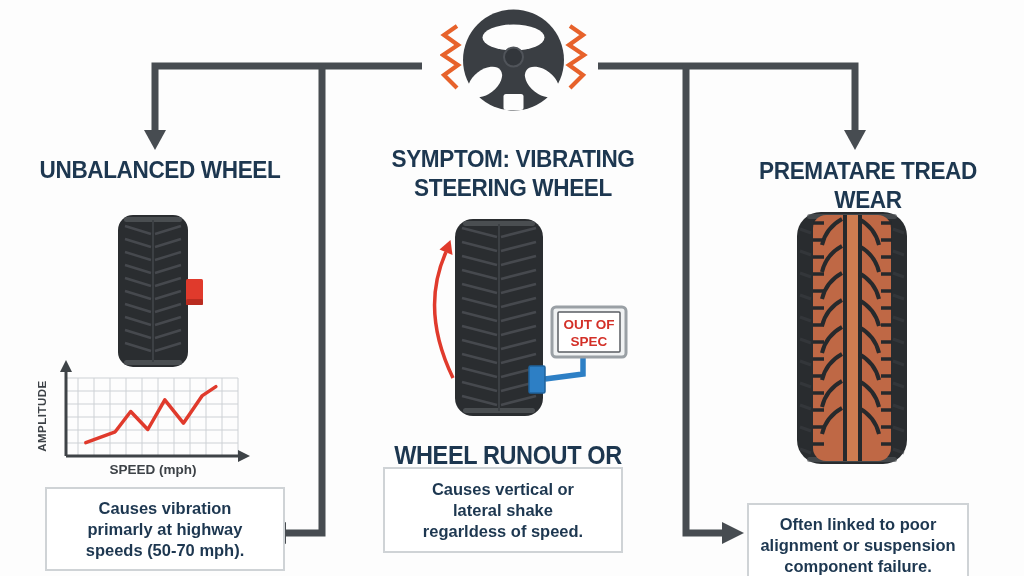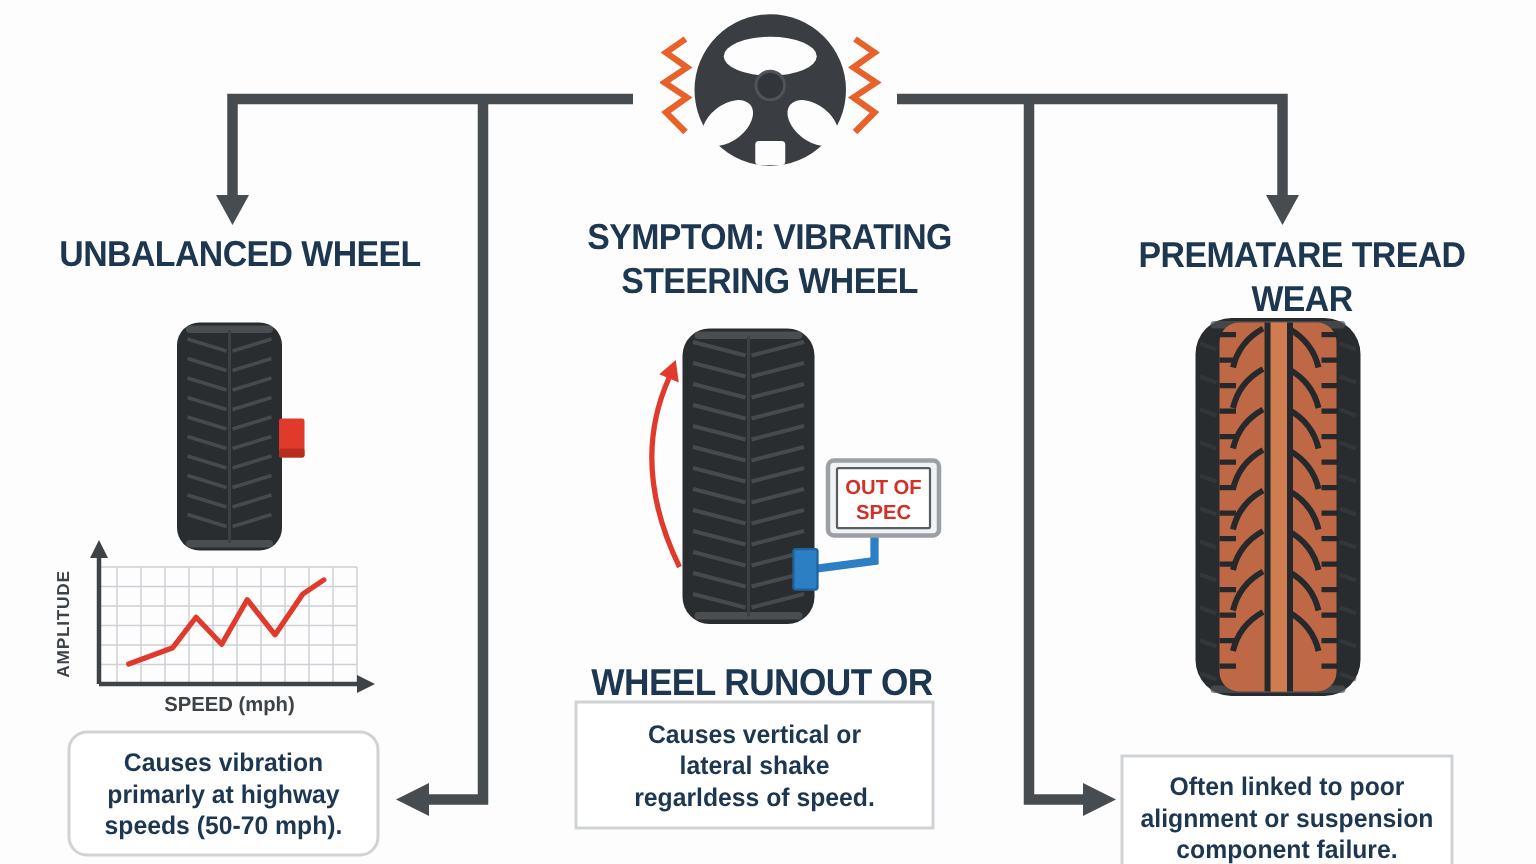--- a/index.html
+++ b/index.html
@@ -243,21 +243,21 @@
       <path d="M103,178 l11,4" stroke-width="3"></path>
       <path d="M10,200 l11,4" stroke-width="3"></path>
       <path d="M103,200 l11,4" stroke-width="3"></path>
       <path d="M10,222 l11,4" stroke-width="3"></path>
       <path d="M103,222 l11,4" stroke-width="3"></path>
       <path d="M10,244 l11,4" stroke-width="3"></path>
       <path d="M103,244 l11,4" stroke-width="3"></path>
     </g>
 </svg>
 
-<div class="abs layer-content note-box" style="left:45px; top:487px; width:208px; height:84px;border-radius:13px;">
+<div class="abs layer-content note-box" style="left:45px; top:487px; width:240px; height:84px;">
   <div class="line">Causes vibration</div>
   <div class="line">primarly at highway</div>
   <div class="line">speeds (50-70 mph).</div>
 </div>
 
 <div class="abs layer-content note-box" style="left:383px; top:467px; width:240px; height:86px;">
   <div class="line">Causes vertical or</div>
   <div class="line">lateral shake</div>
   <div class="line">regarldess of speed.</div>
 </div>

